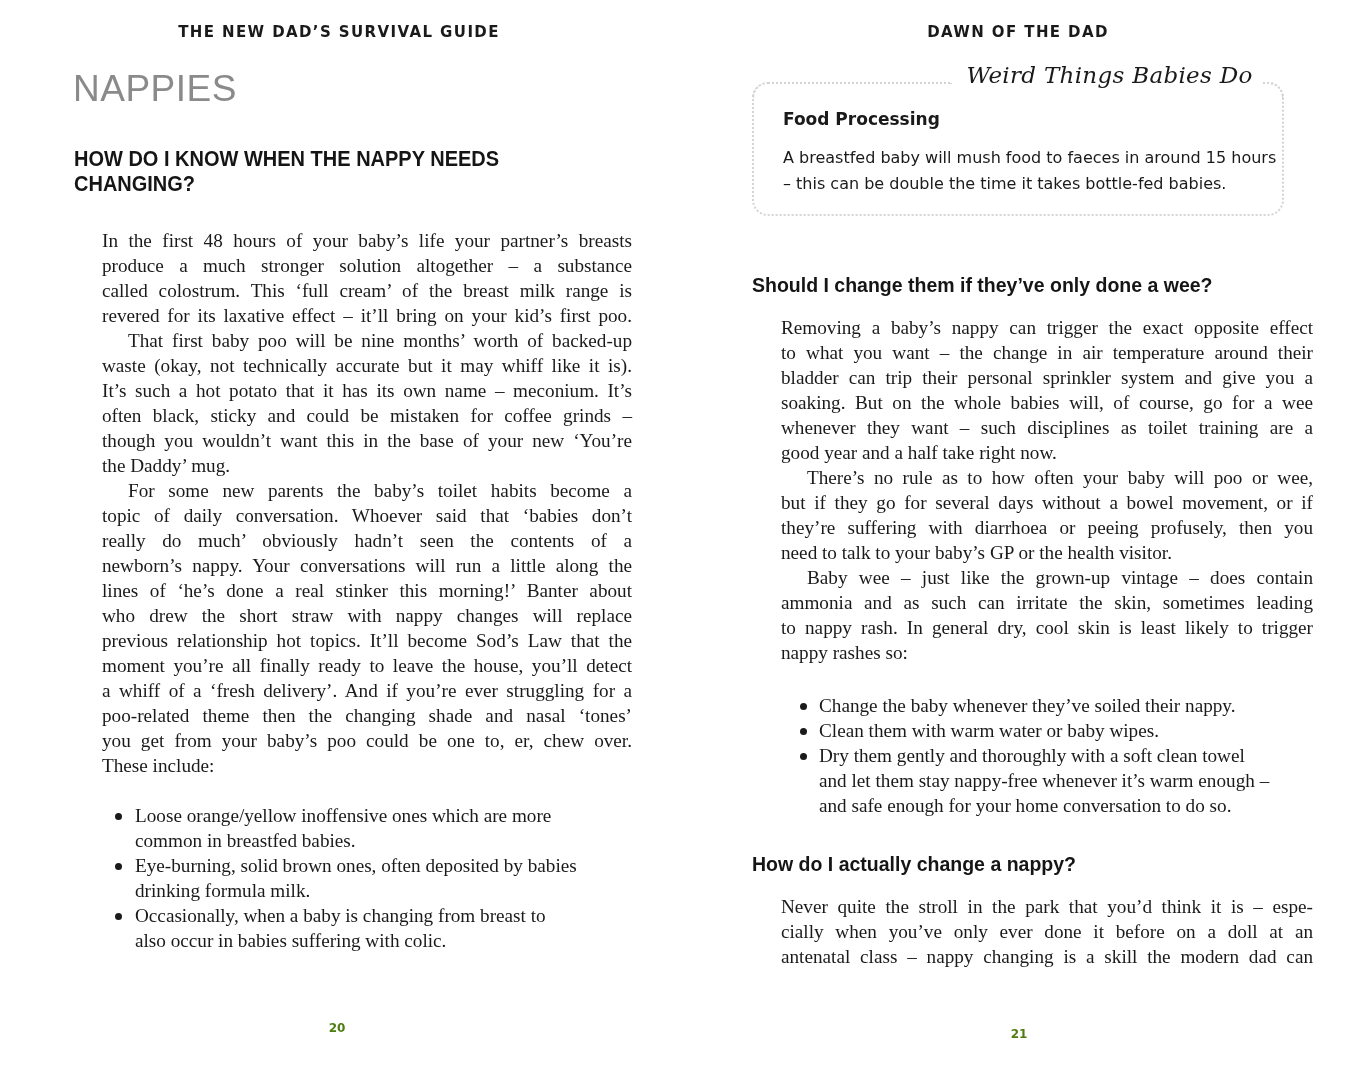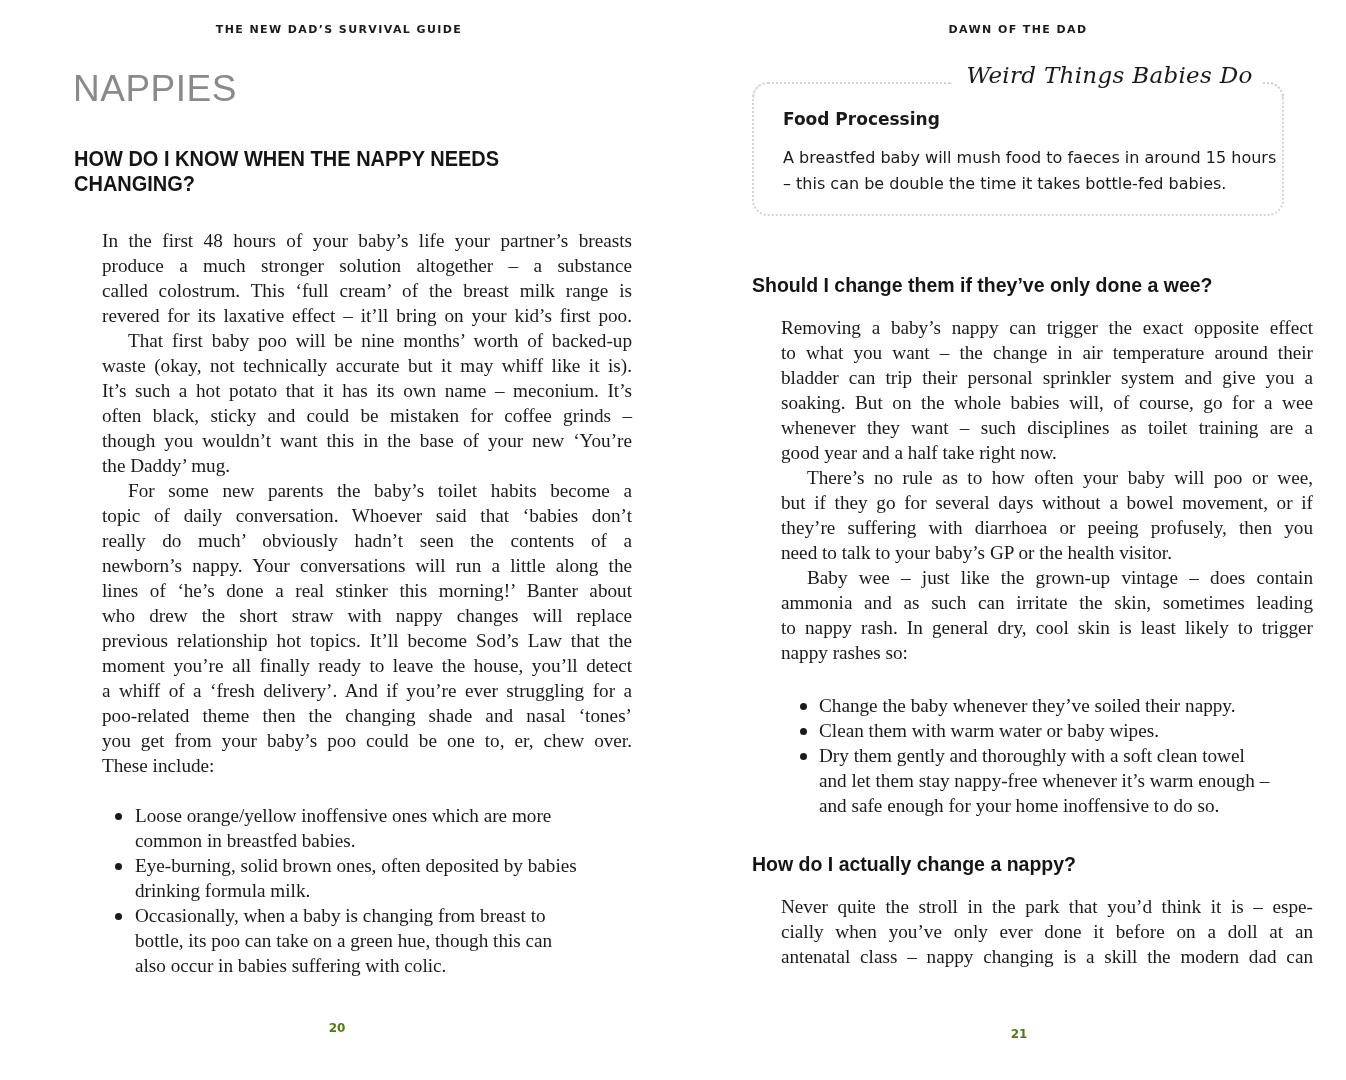--- a/index.html
+++ b/index.html
@@ -6,21 +6,21 @@
     html, body { width: 1346px; height: 1080px; background: #ffffff; overflow: hidden; }
     body { position: relative; color: #1a1a1a; font-family: "Liberation Serif", serif; }
 
     .page { position: absolute; top: 0; height: 1080px; }
     .page-left { left: 0; width: 673px; }
     .page-right { left: 673px; width: 673px; }
 
     .running-head {
       position: absolute; top: 23px;
       font-family: "DejaVu Sans", sans-serif; font-weight: bold;
-      font-size: 11px; letter-spacing: 1.4px; color: #1a1a1a;
+      font-size: 15px; letter-spacing: 1.4px; color: #1a1a1a;
       text-align: center;
     }
     .page-left .running-head { left: 74px; width: 530px; }
     .page-right .running-head { left: 80px; width: 530px; }
 
     .chapter-title {
       position: absolute; left: 73px; top: 68px;
       font-family: "Liberation Sans", sans-serif; font-weight: normal;
       font-size: 37px; letter-spacing: 0.5px; color: #8a8a8a;
     }
@@ -149,21 +149,20 @@
       <span class="line last">common in breastfed babies.</span>
     </div>
     <div class="bullet">
       <span class="bullet-dot"></span>
       <span class="line last">Eye-burning, solid brown ones, often deposited by babies</span>
       <span class="line last">drinking formula milk.</span>
     </div>
     <div class="bullet">
       <span class="bullet-dot"></span>
       <span class="line last">Occasionally, when a baby is changing from breast to</span>
-      <span class="line last">bottle, its poo can take on a green hue, though this can</span>
       <span class="line last">also occur in babies suffering with colic.</span>
     </div>
   </div>
 
   <div class="page-number">20</div>
 </div>
 
 <div class="page page-right">
   <div class="running-head">DAWN OF THE DAD</div>
 
@@ -210,21 +209,21 @@
       <span class="line last">Change the baby whenever they’ve soiled their nappy.</span>
     </div>
     <div class="bullet">
       <span class="bullet-dot"></span>
       <span class="line last">Clean them with warm water or baby wipes.</span>
     </div>
     <div class="bullet">
       <span class="bullet-dot"></span>
       <span class="line last">Dry them gently and thoroughly with a soft clean towel</span>
       <span class="line last">and let them stay nappy-free whenever it’s warm enough –</span>
-      <span class="line last">and safe enough for your home inoffensive to do so.</span>
+      <span class="line last">and safe enough for your home conversation to do so.</span>
     </div>
   </div>
 
   <div class="sub-heading sh2">How do I actually change a nappy?</div>
 
   <div class="body right-body2">
     <div>
       <span class="line">Never quite the stroll in the park that you’d think it is – espe-</span>
       <span class="line">cially when you’ve only ever done it before on a doll at an</span>
       <span class="line">antenatal class – nappy changing is a skill the modern dad can</span>

